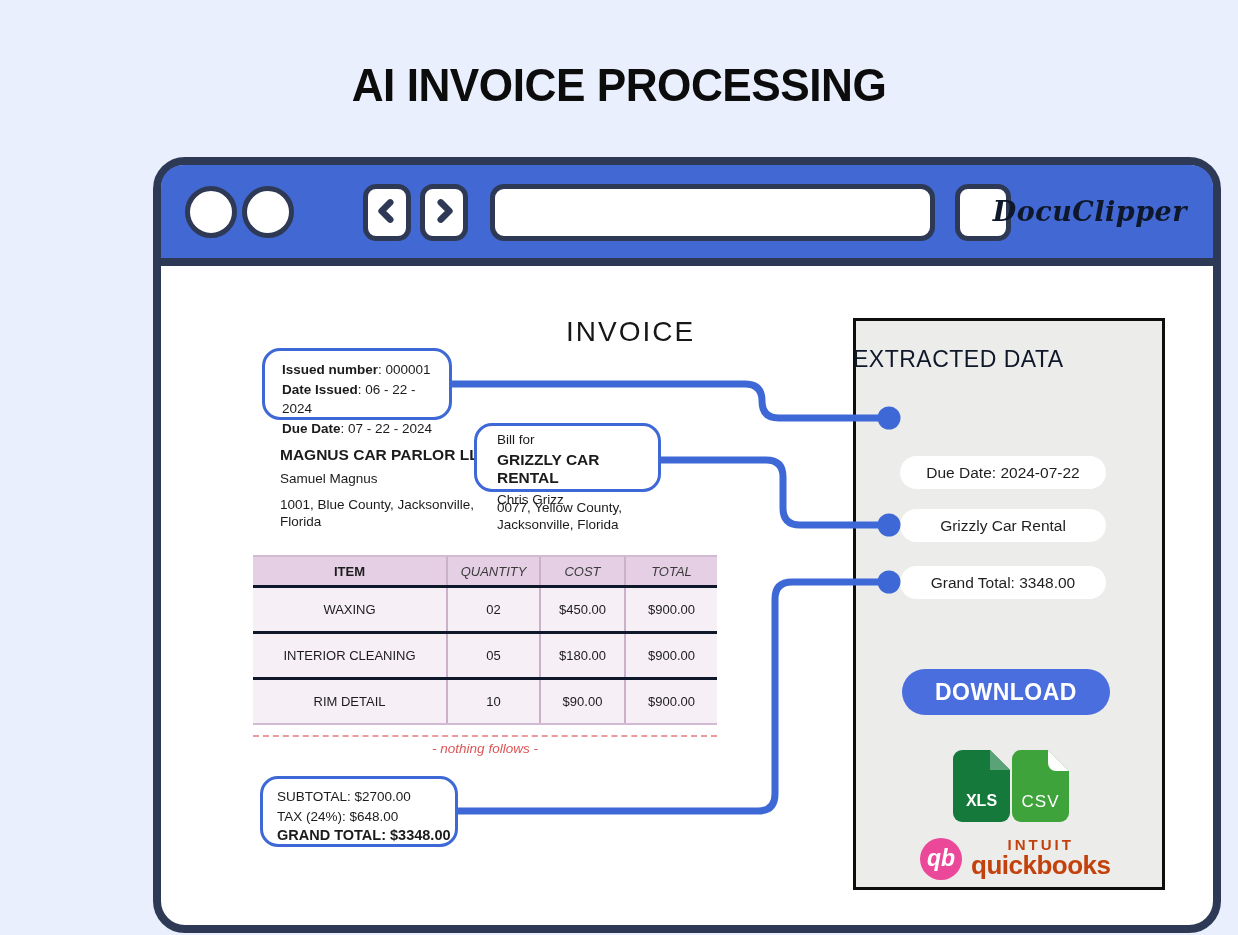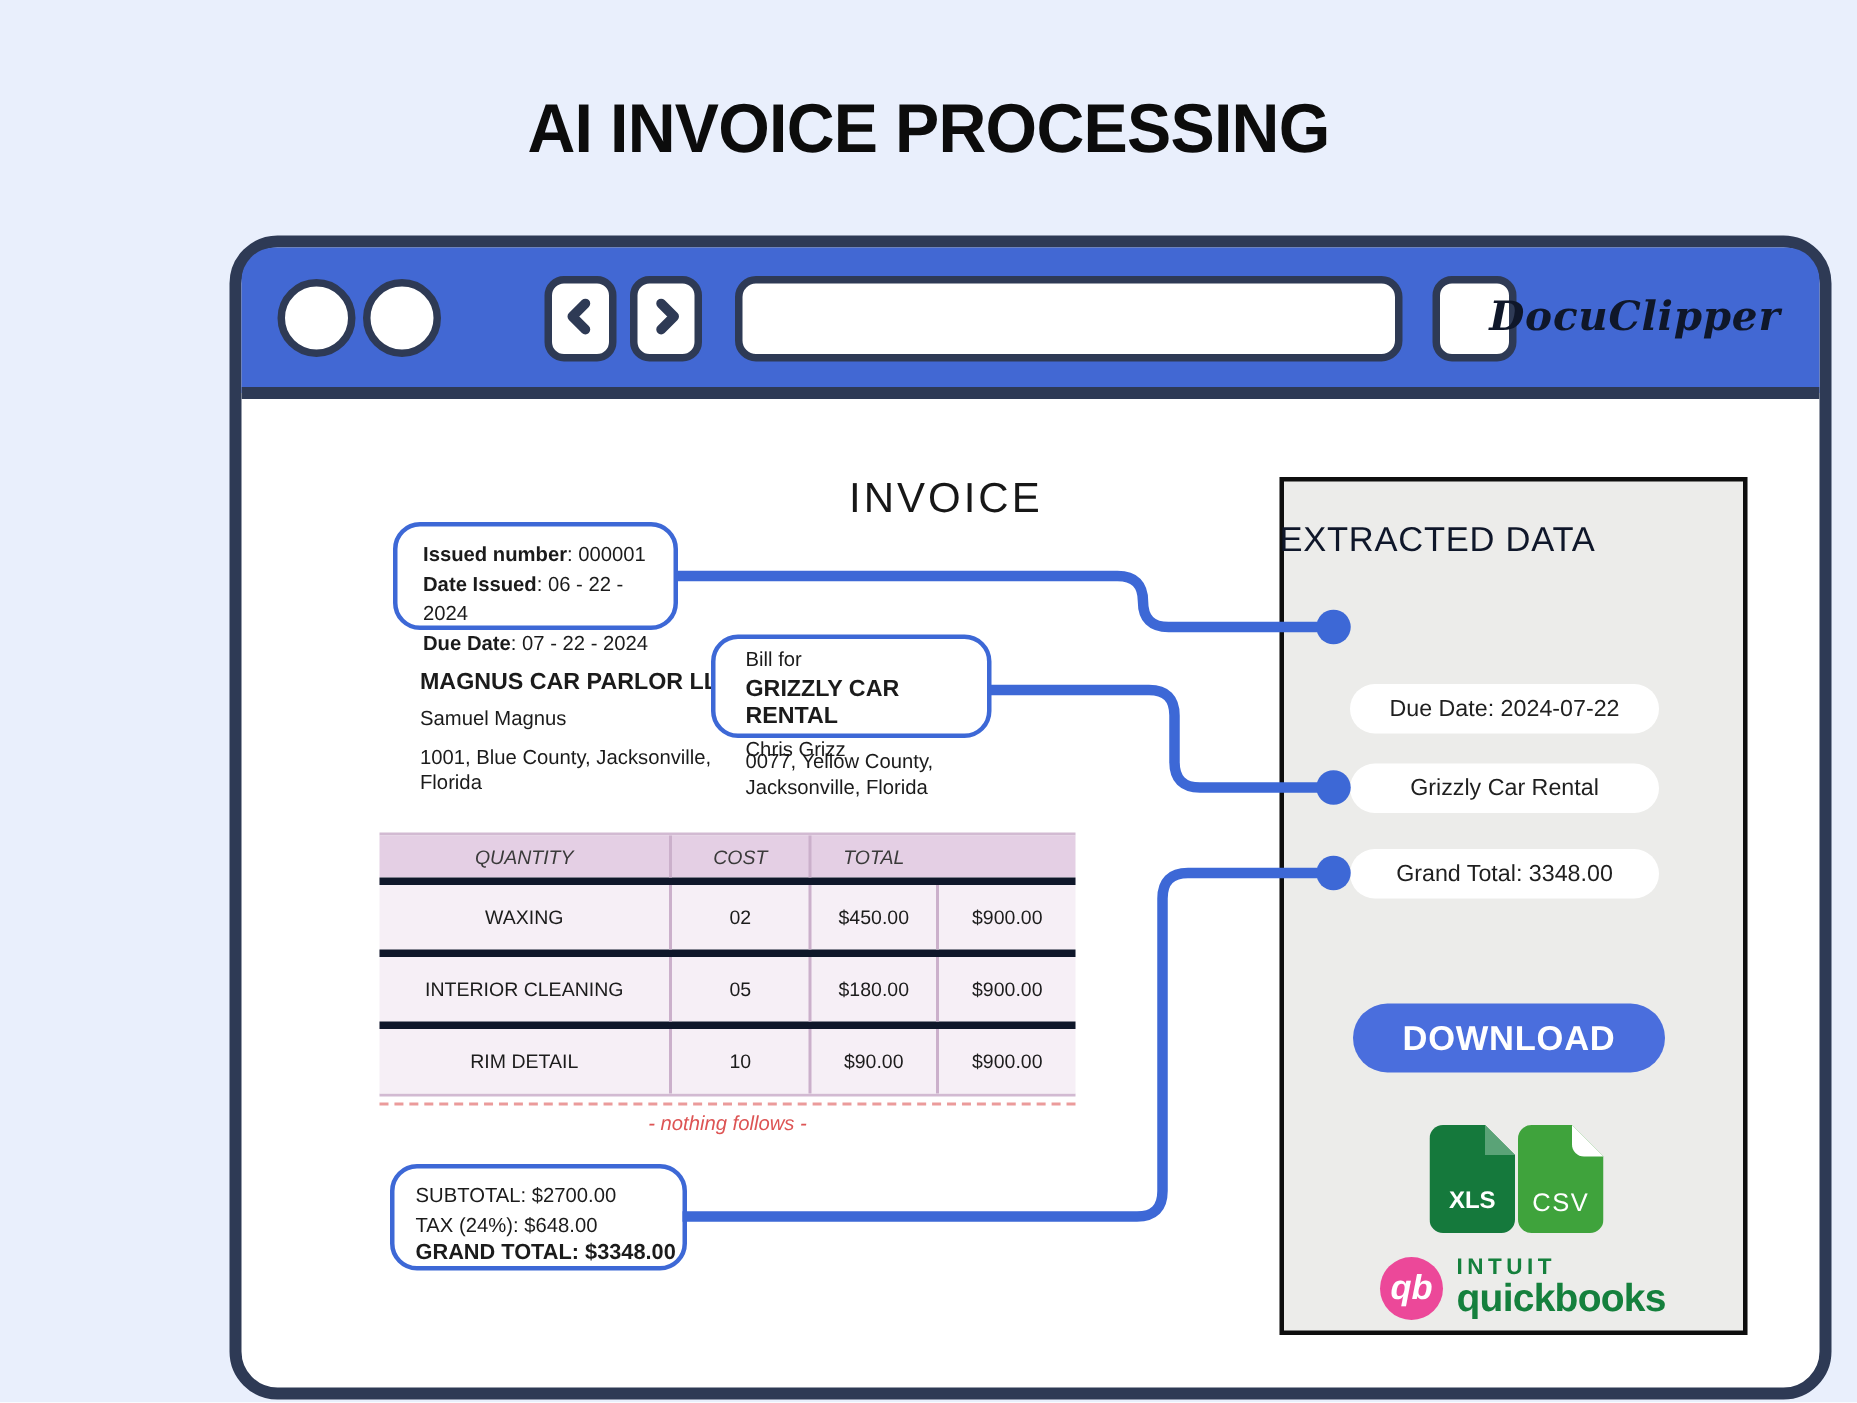--- a/index.html
+++ b/index.html
@@ -73,21 +73,21 @@
   .bill-label{font-size:13.5px;margin-bottom:4px;}
   .bill-name{font-size:15.5px;font-weight:700;margin-bottom:5px;}
   .bill-contact{font-size:13.5px;}
   .bill-addr{position:absolute;left:497px;top:499px;color:#1b1b1b;}
 
   
   .items-table{position:absolute;left:253px;top:555px;width:464px;
     border-top:2px solid #d2bad2;border-bottom:2px solid #d2bad2;}
   .trow{display:grid;grid-template-columns:193px 93px 85px 93px;}
   .thead-row{height:28px;background:#e4cfe4;}
-  .tbody-row{height:43px;background:#f6eff6;border-top:5px solid #0f172a;}
+  .tbody-row{height:43px;background:#f6eff6;border-top:3px solid #0f172a;}
   .tcell{display:flex;align-items:center;justify-content:center;
     font-size:13px;color:#1c1c1c;border-left:2px solid #cbb0cb;}
   .trow .tcell:first-child{border-left:none;}
   .th-item{font-weight:700;}
   .th-i{font-style:italic;color:#3a3a3a;}
 
   .dashed-sep{position:absolute;left:253px;top:735px;width:464px;
     border-top:2px dashed #eb9b9b;}
   .nothing{position:absolute;left:253px;top:741px;width:464px;text-align:center;
     font-style:italic;font-size:13.5px;font-weight:500;color:#dd5454;}
@@ -123,21 +123,21 @@
     position:absolute;width:100%;text-align:center;color:#fff;top:42px;
     font-size:16px;font-weight:800;
   }
   .csv .file-label{font-weight:400;letter-spacing:1px;font-size:17px;}
   .qb-row{position:absolute;left:920px;top:836px;display:flex;align-items:center;}
   .qb-circle{
     width:42px;height:42px;border-radius:50%;background:#ec4899;color:#fff;
     display:flex;align-items:center;justify-content:center;
     font-size:23px;font-weight:700;font-style:italic;
   }
-  .qb-text{margin-left:9px;color:#15803d;}
+  .qb-text{margin-left:9px;color:#c2410c;text-align:center;}
   .qb-line1{font-size:15px;font-weight:800;letter-spacing:3px;}
   .qb-line2{font-size:26px;font-weight:700;margin-top:-3px;letter-spacing:-0.5px;}
 
   
   .connectors{position:absolute;left:0;top:0;pointer-events:none;z-index:50;}
 </style>
 </head>
 <body>
 
 <div class="canvas">
@@ -190,20 +190,21 @@
     <div class="bill-name">GRIZZLY CAR RENTAL</div>
     <div class="bill-contact">Chris Grizz</div>
   </div>
   <div class="bill-addr">
     <div class="addr-line">0077, Yellow County,</div>
     <div class="addr-line">Jacksonville, Florida</div>
   </div>
 
   <div class="items-table">
     <div class="trow thead-row">
+      <div class="tcell th-item">ITEM</div>
       <div class="tcell th-i">QUANTITY</div>
       <div class="tcell th-i">COST</div>
       <div class="tcell th-i">TOTAL</div>
     </div>
     <div class="trow tbody-row">
       <div class="tcell">WAXING</div>
       <div class="tcell">02</div>
       <div class="tcell">$450.00</div>
       <div class="tcell">$900.00</div>
     </div>

